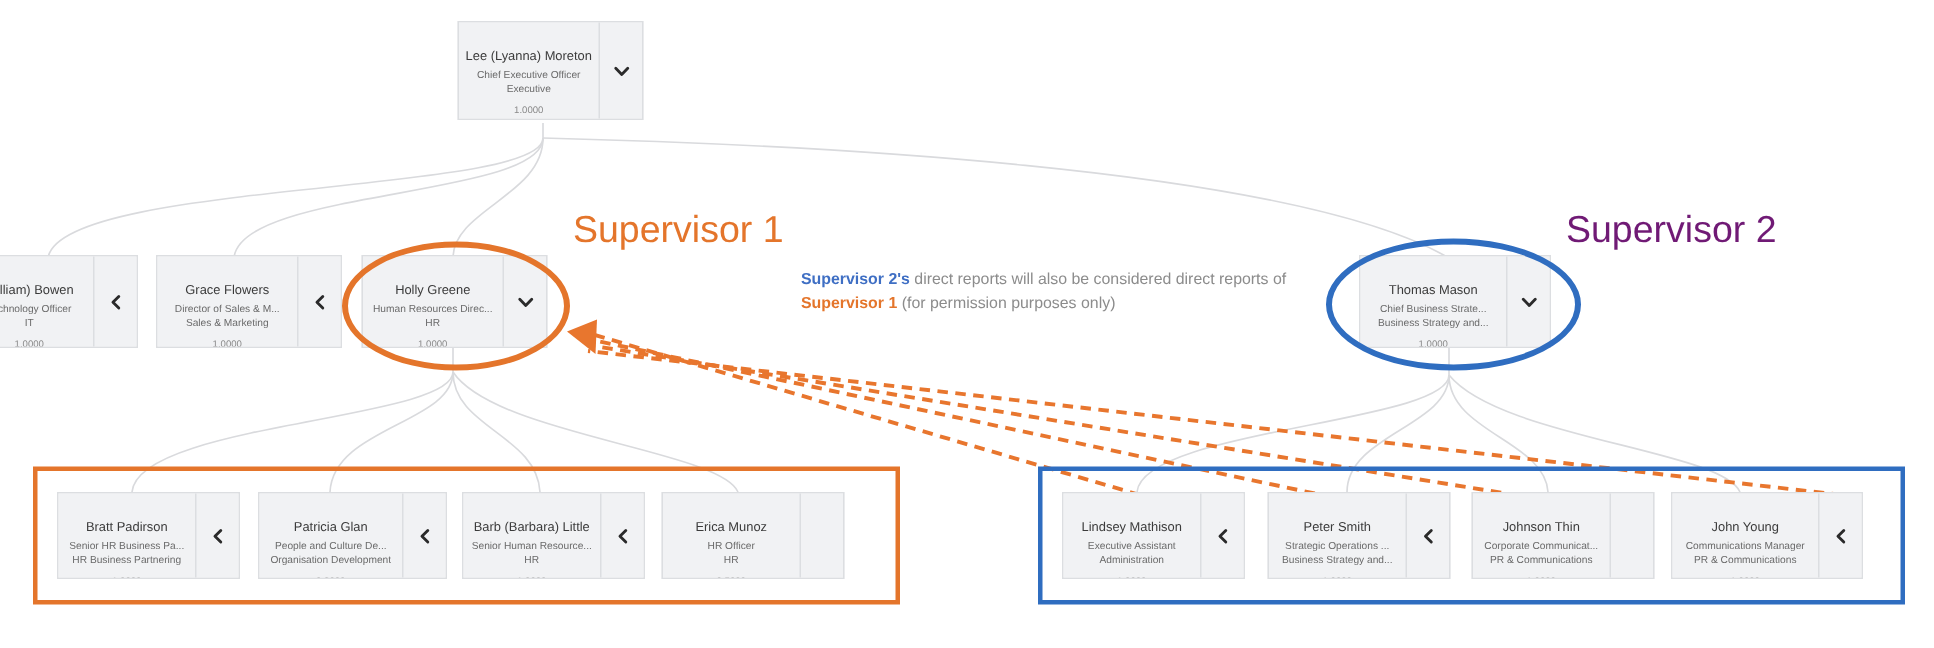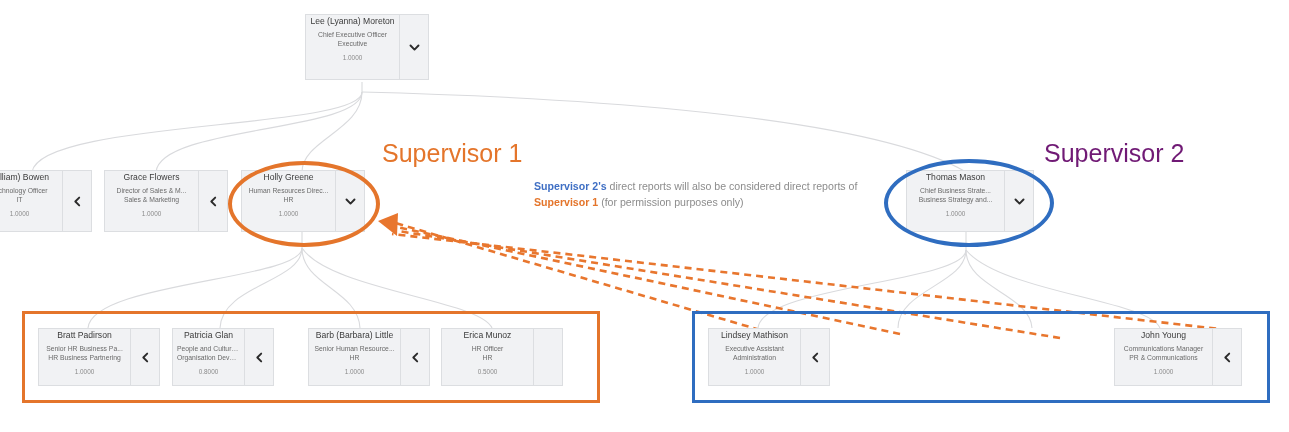--- a/index.html
+++ b/index.html
@@ -30,21 +30,21 @@
   .node {
     position: absolute;
     display: flex;
     box-sizing: border-box;
     background: #f1f2f4;
     border: 1px solid #dcdee1;
     z-index: 5;
   }
   .node-body {
     flex: 1 1 auto;
-    padding: 1px 4px 5px;
+    padding: 17px 4px 5px;
     text-align: center;
     overflow: hidden;
     background: #f1f2f4;
   }
   .node-name {
     font-size: 8.6px;
     color: #3b3b3b;
     line-height: 11px;
     white-space: nowrap;
     overflow: hidden;
@@ -248,21 +248,21 @@
       <div class="node-dept">HR Business Partnering</div>
       <div class="node-fte">1.0000</div>
     </div>
     <div class="node-toggle">
       <svg width="13" height="13" viewBox="0 0 13 13">
           <path d="M8.2 2.6 L4.3 6.5 L8.2 10.4" stroke="#2b2b2b" stroke-width="1.9" fill="none" stroke-linecap="round" stroke-linejoin="round"></path>
         </svg>
     </div>
   </div>
 
-  <div class="node" style="left:172px; top:328px; width:102px; height:58px;">
+  <div class="node" style="left:172px; top:328px; width:126px; height:58px;">
     <div class="node-body">
       <div class="node-name">Patricia Glan</div>
       <div class="node-title">People and Culture De...</div>
       <div class="node-dept">Organisation Development</div>
       <div class="node-fte">0.8000</div>
     </div>
     <div class="node-toggle">
       <svg width="13" height="13" viewBox="0 0 13 13">
           <path d="M8.2 2.6 L4.3 6.5 L8.2 10.4" stroke="#2b2b2b" stroke-width="1.9" fill="none" stroke-linecap="round" stroke-linejoin="round"></path>
         </svg>
@@ -300,21 +300,43 @@
       <div class="node-dept">Administration</div>
       <div class="node-fte">1.0000</div>
     </div>
     <div class="node-toggle">
       <svg width="13" height="13" viewBox="0 0 13 13">
           <path d="M8.2 2.6 L4.3 6.5 L8.2 10.4" stroke="#2b2b2b" stroke-width="1.9" fill="none" stroke-linecap="round" stroke-linejoin="round"></path>
         </svg>
     </div>
   </div>
 
-
+  <div class="node" style="left:845px; top:328px; width:122px; height:58px;">
+    <div class="node-body">
+      <div class="node-name">Peter Smith</div>
+      <div class="node-title">Strategic Operations ...</div>
+      <div class="node-dept">Business Strategy and...</div>
+      <div class="node-fte">1.0000</div>
+    </div>
+    <div class="node-toggle">
+      <svg width="13" height="13" viewBox="0 0 13 13">
+          <path d="M8.2 2.6 L4.3 6.5 L8.2 10.4" stroke="#2b2b2b" stroke-width="1.9" fill="none" stroke-linecap="round" stroke-linejoin="round"></path>
+        </svg>
+    </div>
+  </div>
+
+  <div class="node" style="left:981px; top:328px; width:122px; height:58px;">
+    <div class="node-body">
+      <div class="node-name">Johnson Thin</div>
+      <div class="node-title">Corporate Communicat...</div>
+      <div class="node-dept">PR &amp; Communications</div>
+      <div class="node-fte">1.0000</div>
+    </div>
+    <div class="node-toggle"></div>
+  </div>
 
   <div class="node" style="left:1114px; top:328px; width:128px; height:58px;">
     <div class="node-body">
       <div class="node-name">John Young</div>
       <div class="node-title">Communications Manager</div>
       <div class="node-dept">PR &amp; Communications</div>
       <div class="node-fte">1.0000</div>
     </div>
     <div class="node-toggle">
       <svg width="13" height="13" viewBox="0 0 13 13">

